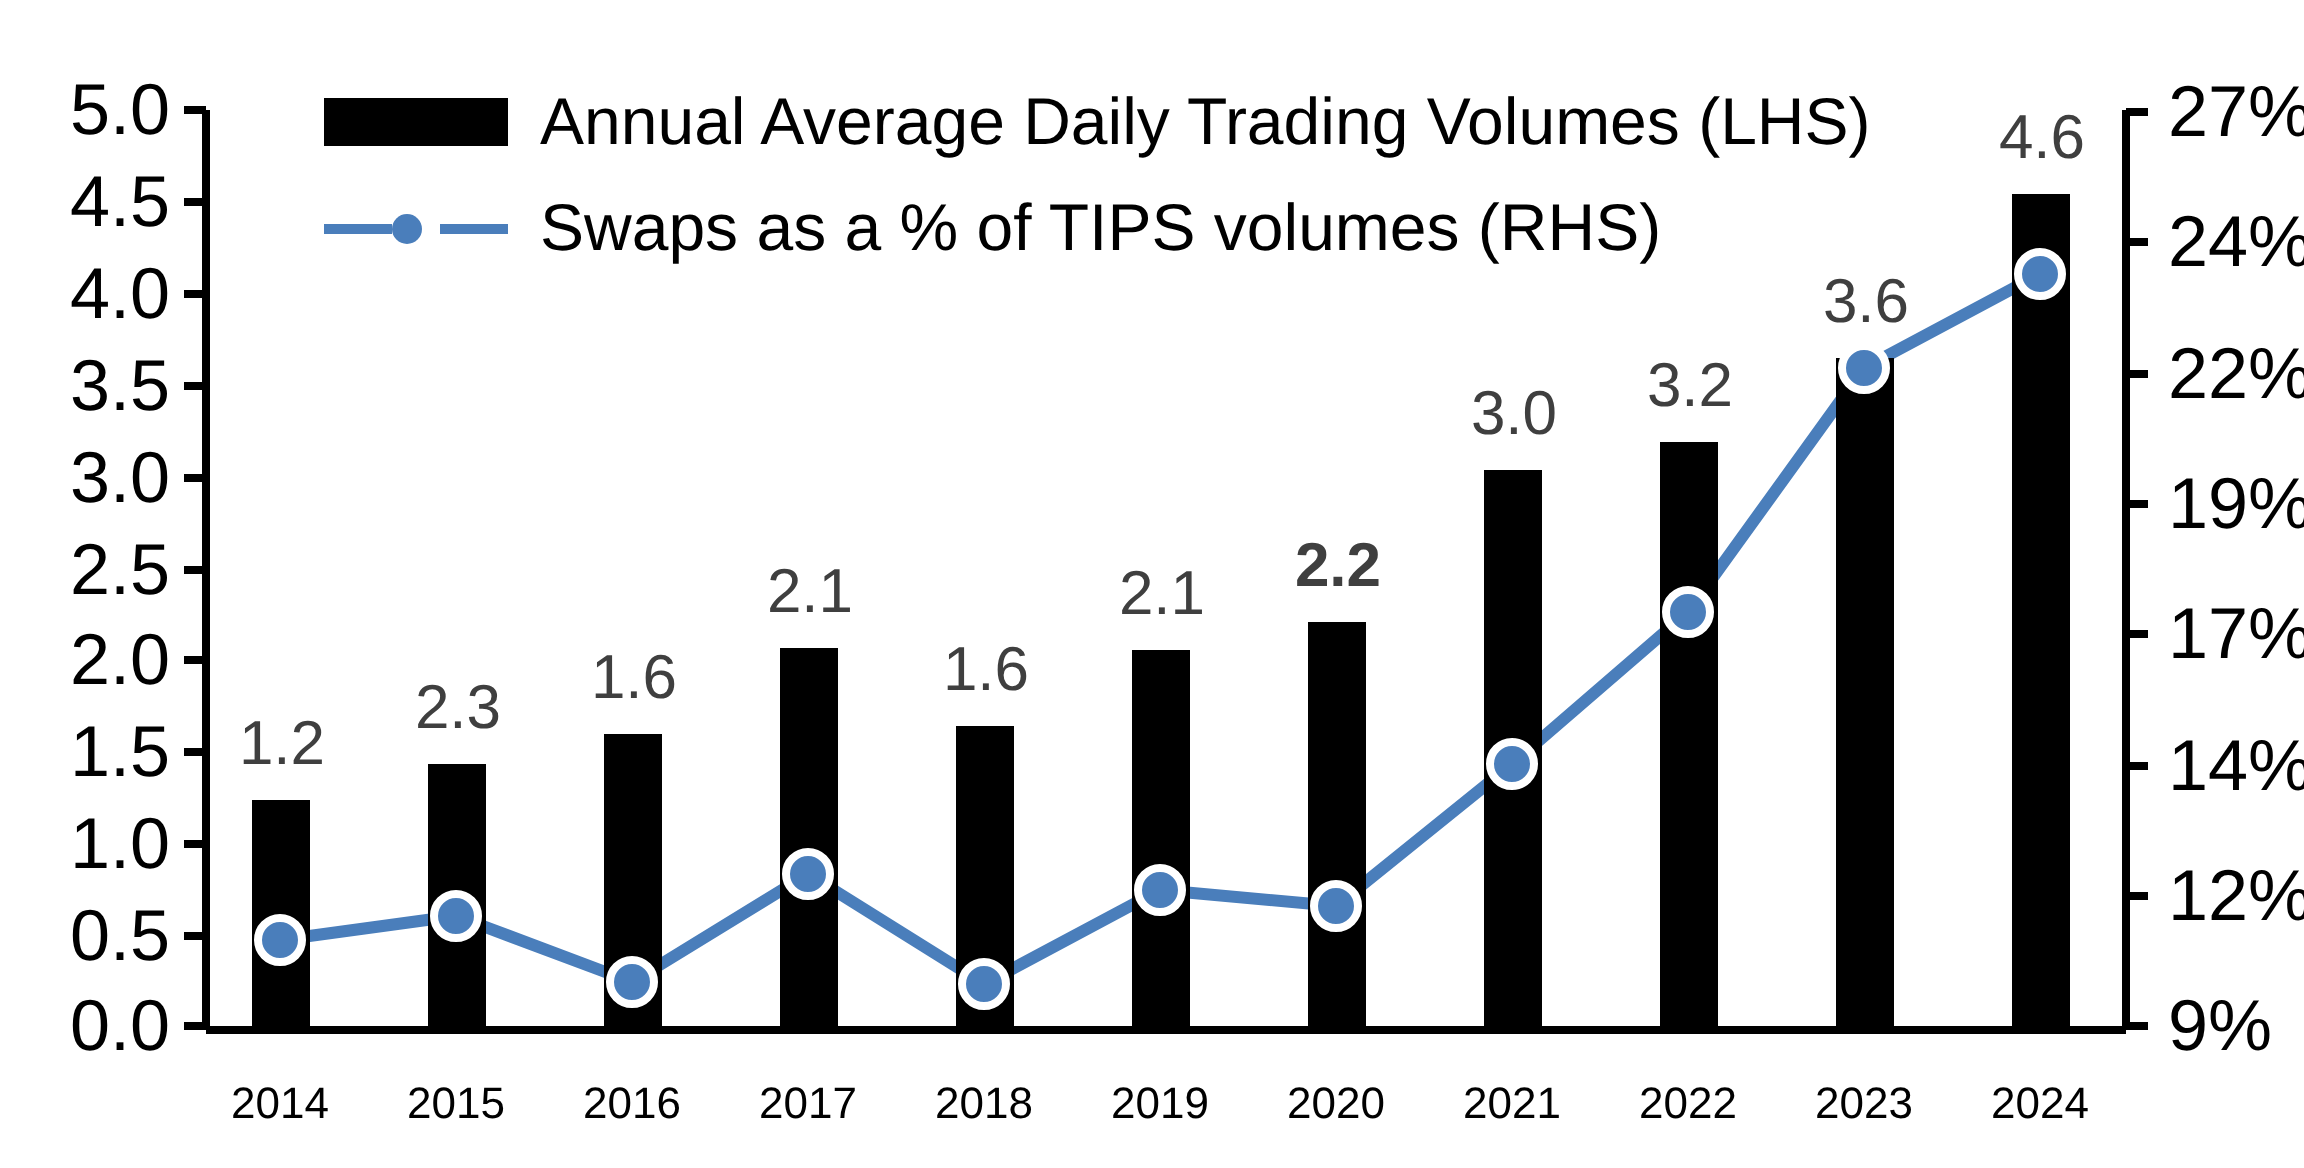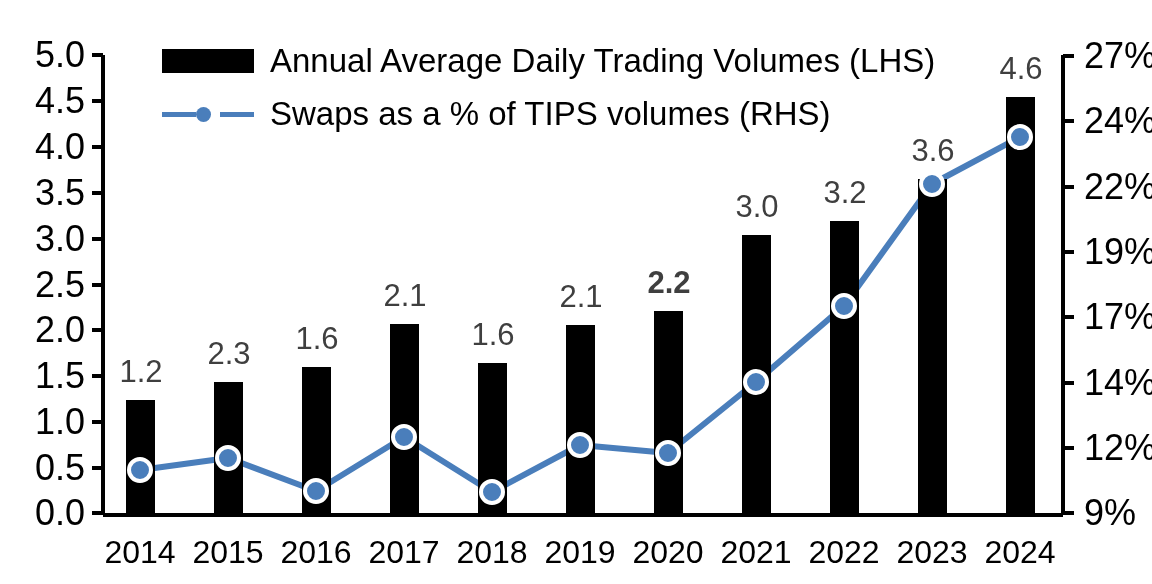--- a/index.html
+++ b/index.html
@@ -29,21 +29,21 @@
   .y-left-label {
     text-align: right;
     width: 80px;
   }
   .y-right-label {
     text-align: left;
     width: 80px;
   }
   .x-label {
     position: absolute;
-    font-size: 32px;
+    font-size: 22px;
     line-height: 34px;
     text-align: center;
     color: #000000;
     white-space: nowrap;
   }
   .bar {
     position: absolute;
     background: #000000;
   }
   .bar-value {

